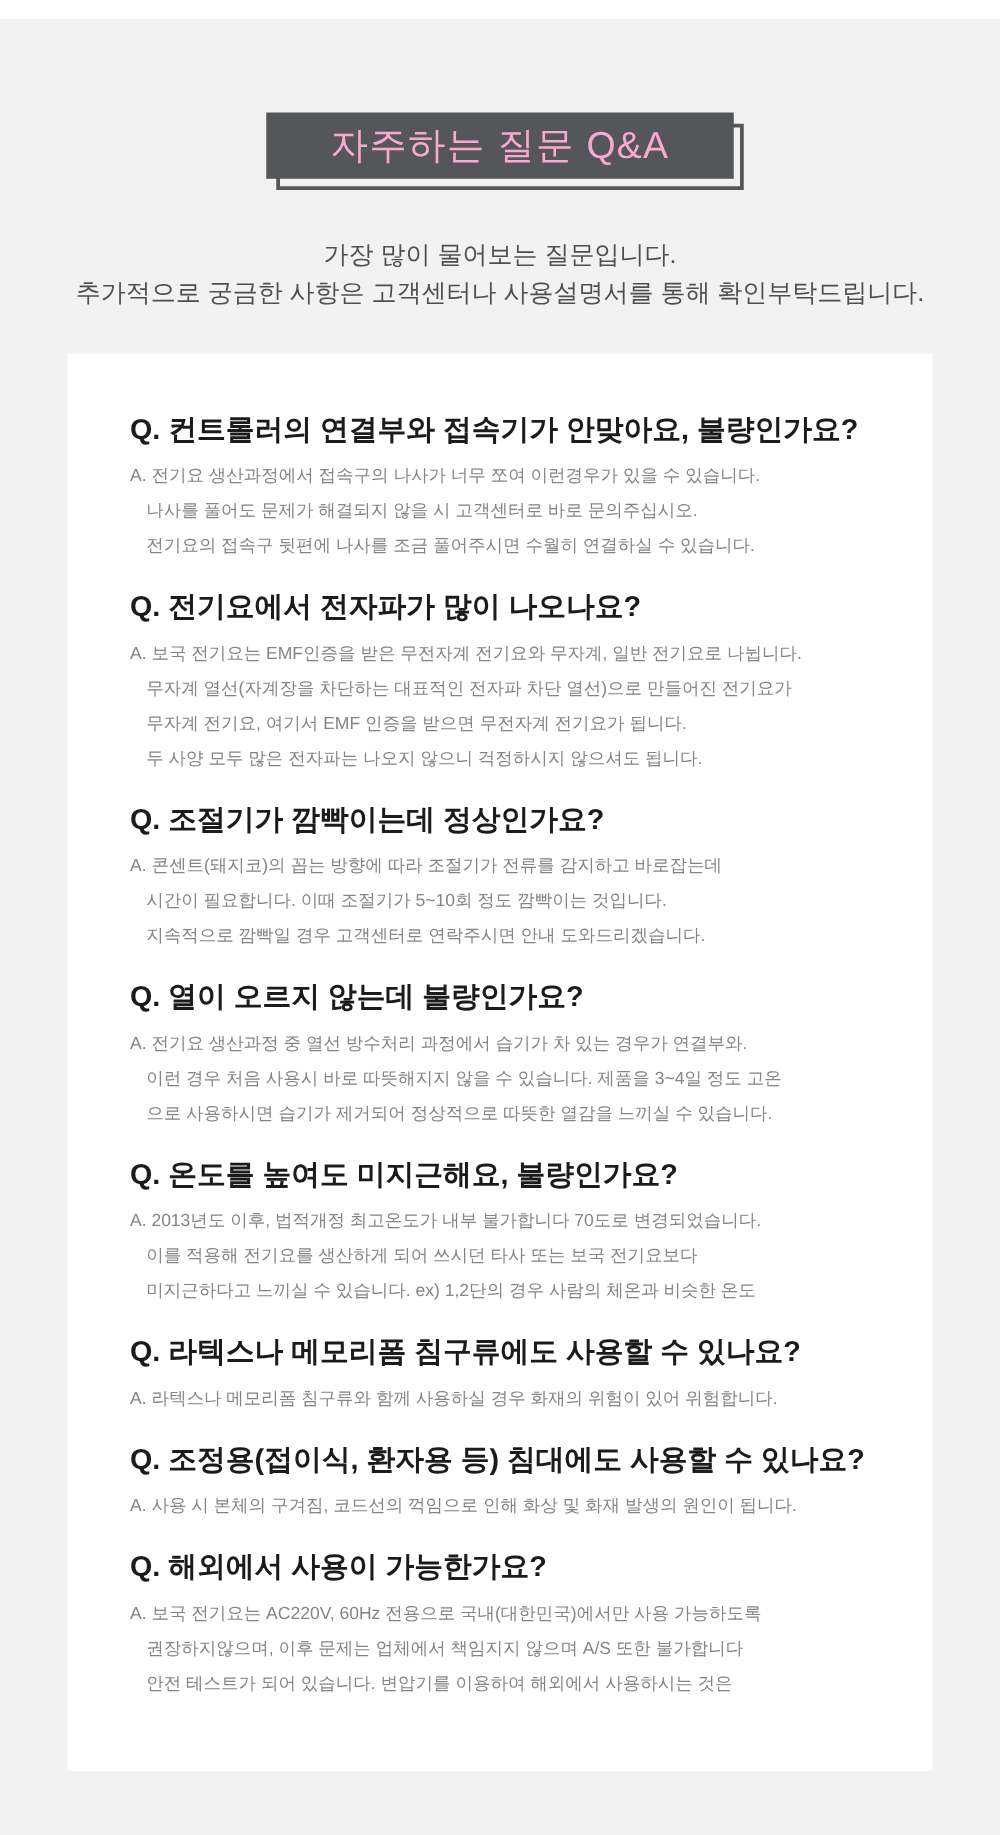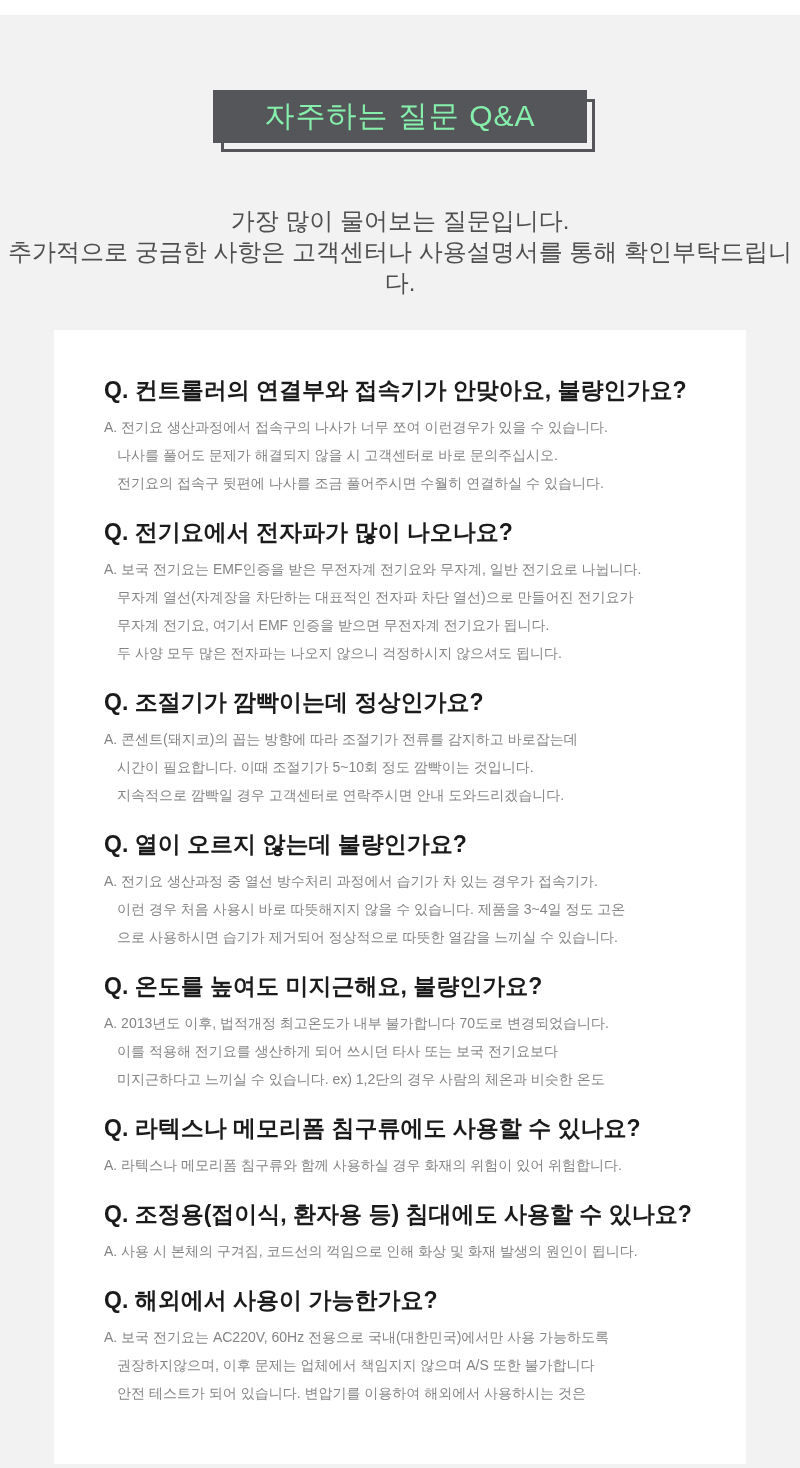--- a/index.html
+++ b/index.html
@@ -29,27 +29,27 @@
   .banner-outline{
     position:absolute;left:8px;top:9px;width:100%;height:100%;
     border:3px solid var(--banner);
   }
   .banner-box{
     position:relative;z-index:1;width:100%;height:100%;
     background:var(--banner);
     display:flex;align-items:center;justify-content:center;
   }
   .banner-title{
-    color:#86efac;font-size:30px;font-weight:400;letter-spacing:1px;
+    color:#f9a8d4;font-size:30px;font-weight:400;letter-spacing:1px;
     white-space:nowrap;
   }
   
   .subtitle{
-    margin-top:62px;text-align:center;
-    color:var(--subtitle);font-size:24px;line-height:31px;
+    margin-top:46px;text-align:center;
+    color:var(--subtitle);font-size:20px;line-height:31px;
   }
   
   .card{
     width:692px;margin:32px auto 0;background:var(--card);
     padding:46px 44px 53px 50px;
   }
   .qa{margin-bottom:21px;}
   .qa:last-child{margin-bottom:4px;}
   .q{
     color:var(--question);font-size:23px;font-weight:700;
@@ -107,21 +107,21 @@
       <div class="a">
         <div class="a-line first">A. 콘센트(돼지코)의 꼽는 방향에 따라 조절기가 전류를 감지하고 바로잡는데</div>
         <div class="a-line">시간이 필요합니다. 이때 조절기가 5~10회 정도 깜빡이는 것입니다.</div>
         <div class="a-line">지속적으로 깜빡일 경우 고객센터로 연락주시면 안내 도와드리겠습니다.</div>
       </div>
     </section>
 
     <section class="qa">
       <h3 class="q">Q. 열이 오르지 않는데 불량인가요?</h3>
       <div class="a">
-        <div class="a-line first">A. 전기요 생산과정 중 열선 방수처리 과정에서 습기가 차 있는 경우가 접속기가.</div>
+        <div class="a-line first">A. 전기요 생산과정 중 열선 방수처리 과정에서 습기가 차 있는 경우가 연결부와.</div>
         <div class="a-line">이런 경우 처음 사용시 바로 따뜻해지지 않을 수 있습니다. 제품을 3~4일 정도 고온</div>
         <div class="a-line">으로 사용하시면 습기가 제거되어 정상적으로 따뜻한 열감을 느끼실 수 있습니다.</div>
       </div>
     </section>
 
     <section class="qa">
       <h3 class="q">Q. 온도를 높여도 미지근해요, 불량인가요?</h3>
       <div class="a">
         <div class="a-line first">A. 2013년도 이후, 법적개정 최고온도가 내부 불가합니다 70도로 변경되었습니다.</div>
         <div class="a-line">이를 적용해 전기요를 생산하게 되어 쓰시던 타사 또는 보국 전기요보다</div>

